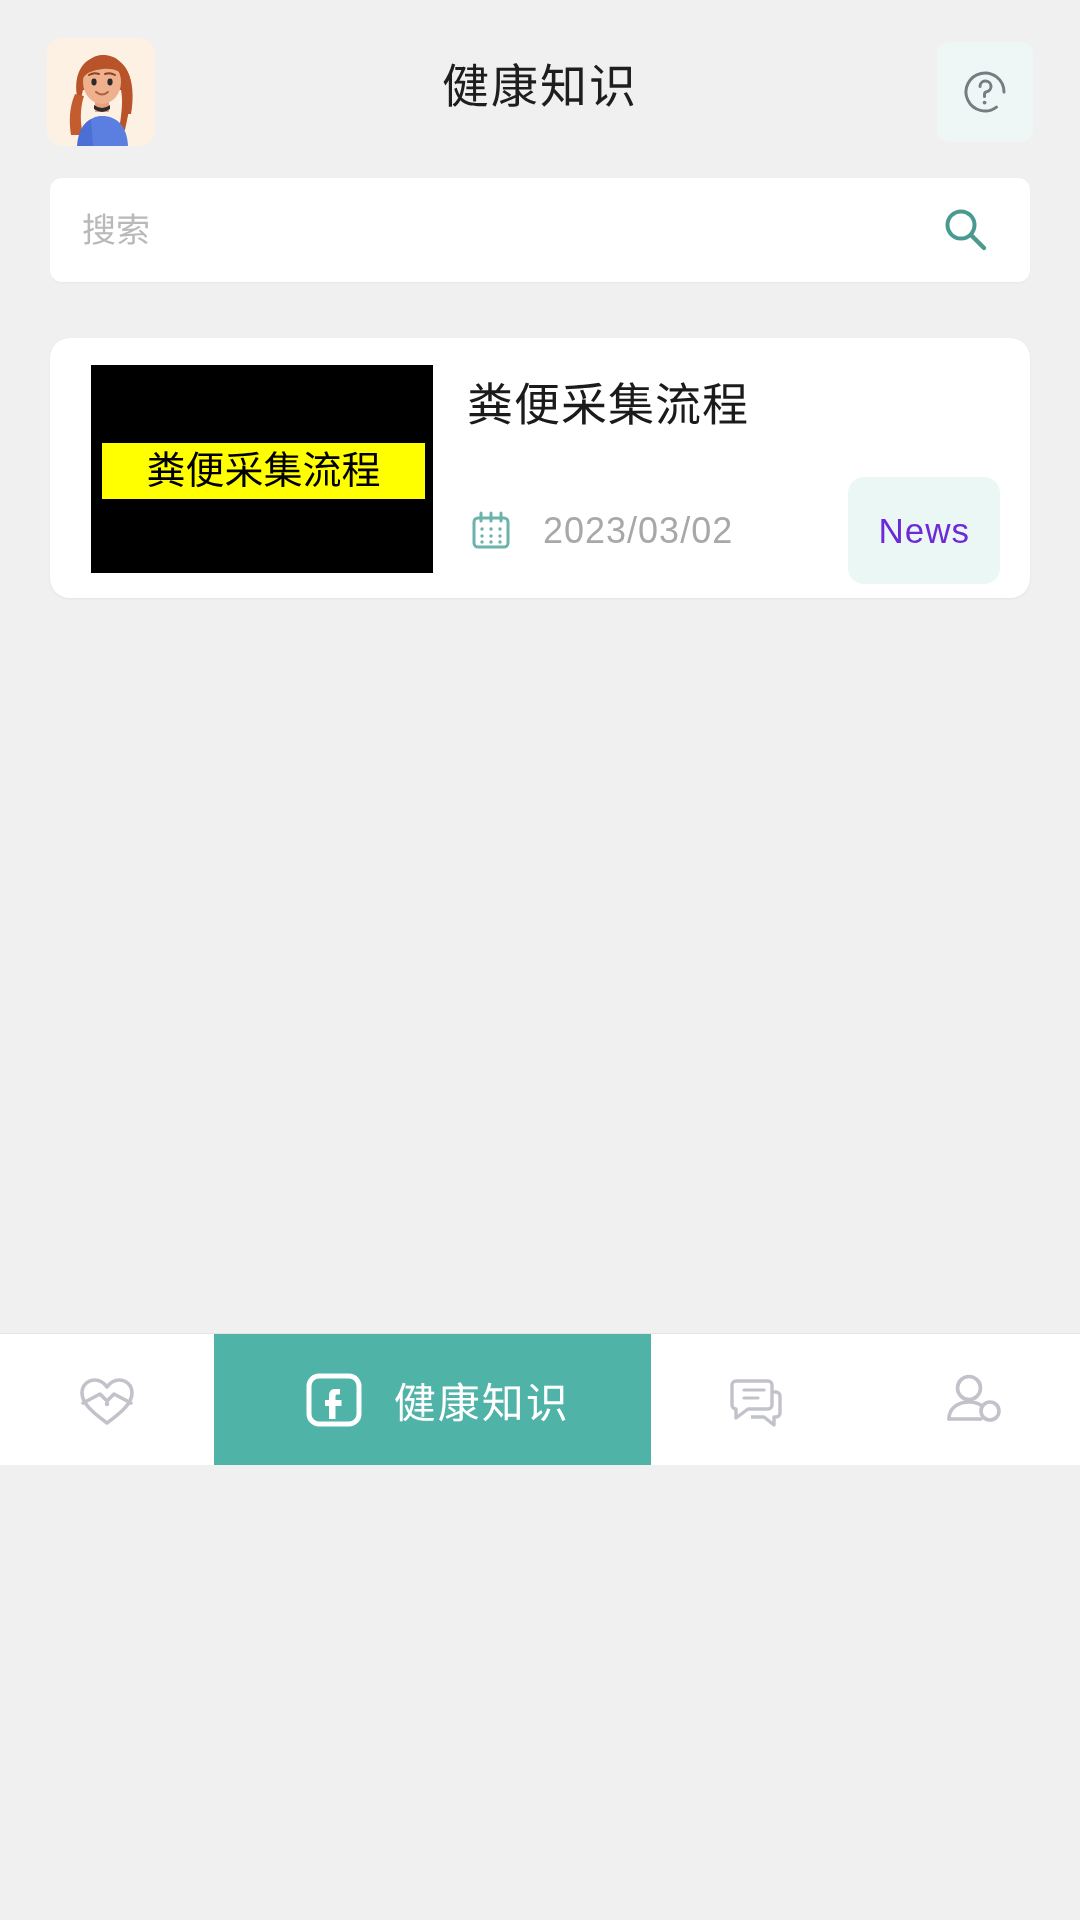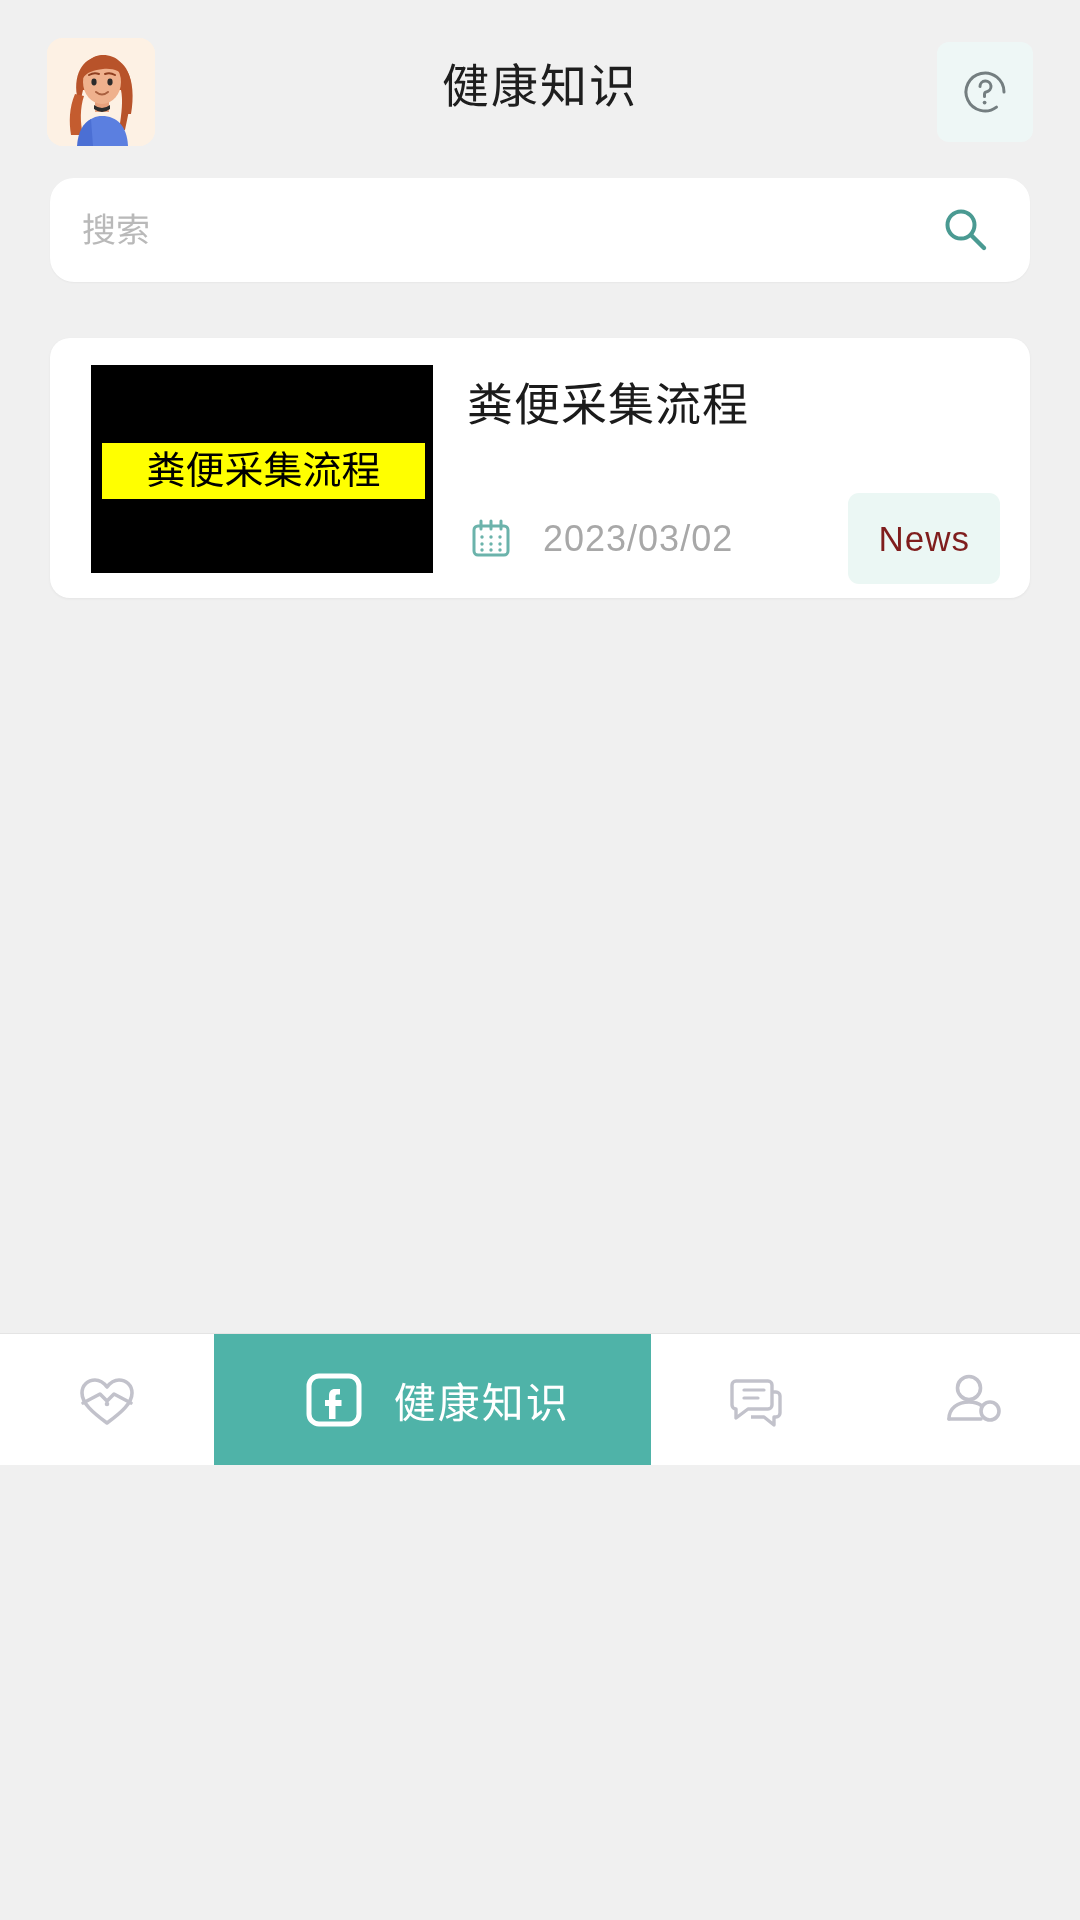--- a/index.html
+++ b/index.html
@@ -57,21 +57,21 @@
   
   .search-wrap {
     flex:0 0 auto;
     padding:0 50px;
     margin-top:0;
   }
   .search-bar {
     position:relative;
     height:104px;
     background:#ffffff;
-    border-radius:24px;
+    border-radius:12px;
     display:flex; align-items:center;
     padding:0 32px;
     box-shadow:0 1px 2px rgba(0,0,0,0.04);
   }
   .search-input {
     flex:1 1 auto;
     border:none; outline:none;
     background:transparent;
     font-size:34px;
     font-family:"Liberation Sans","DejaVu Sans",sans-serif;
@@ -154,25 +154,25 @@
   .cal-icon svg { width:44px; height:44px; display:block; }
   .card-date {
     margin-left:28px;
     font-size:36px;
     color:#a8a8a8;
     letter-spacing:1px;
   }
   .tag {
     margin-left:auto;
     background:#ebf7f4;
-    color:#7f1d1d;
+    color:#6d28d9;
     font-size:35px;
     line-height:35px;
-    padding:28px 30px;
-    border-radius:11px;
+    padding:36px 30px;
+    border-radius:16px;
     letter-spacing:1px;
   }
 
   
   .bottom-nav {
     flex:0 0 132px;
     height:132px;
     background:#ffffff;
     border-top:1px solid #e4e4e4;
     display:flex;

